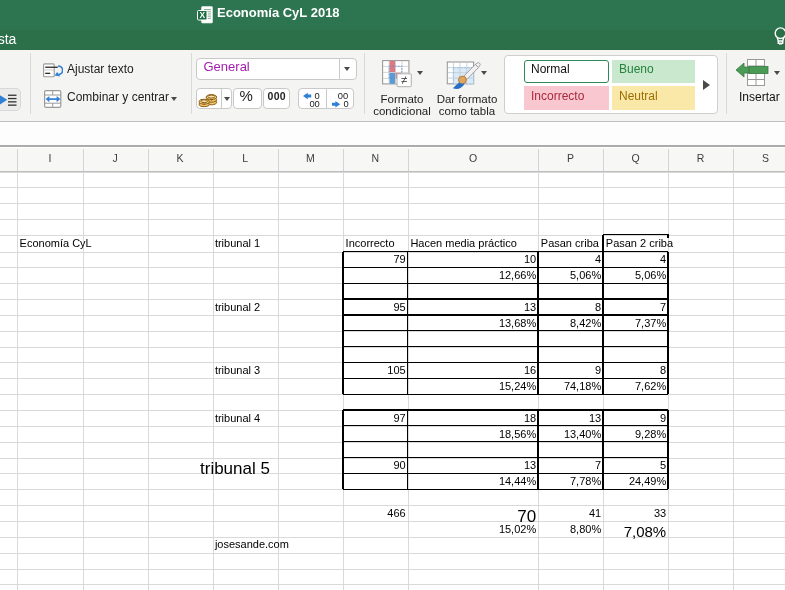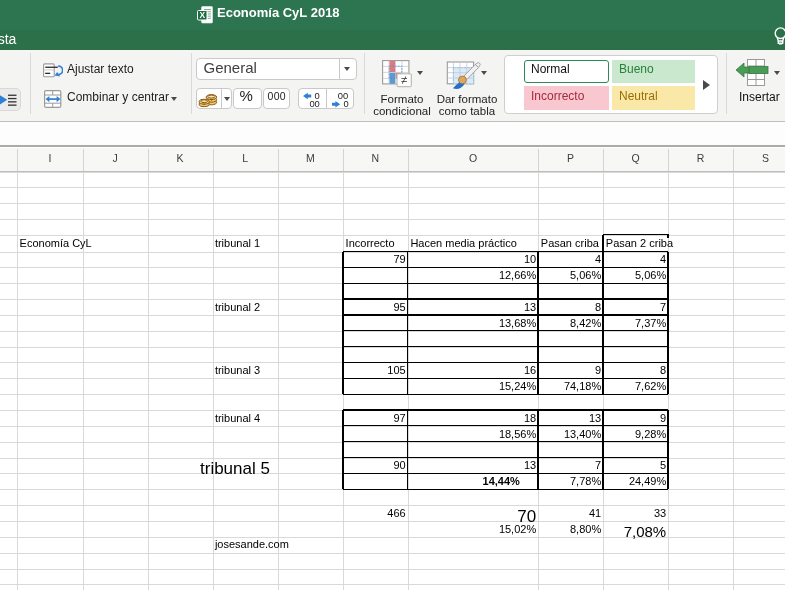--- a/index.html
+++ b/index.html
@@ -55,21 +55,21 @@
 <rect x="0.6" y="0.6" width="16.2" height="16.8" rx="1.5" fill="#fff" stroke="#9a9a9a" stroke-width="1.2"></rect>
 <path d="M1 5 L17 5 M1 13.2 L17 13.2" stroke="#9a9a9a" stroke-width="1"></path>
 <path d="M8.7 1 L8.7 5 M8.7 13.2 L8.7 17" stroke="#9a9a9a" stroke-width="1"></path>
 <path d="M4.2 9.1 L13.8 9.1" stroke="#2f7fd6" stroke-width="1.7"></path>
 <path d="M5.4 5.9 L1.6 9.1 L5.4 12.3 Z" fill="#2f7fd6"></path>
 <path d="M12.6 5.9 L16.4 9.1 L12.6 12.3 Z" fill="#2f7fd6"></path>
 </svg>
 <div class="t" style="left:67.0px;top:90.9px;font-size:12px;color:#1d1d1f;font-weight:normal;letter-spacing:0">Combinar y centrar</div>
 <div class="car" style="left:170.5px;top:97px"></div>
 <div class="btn" style="left:196.3px;top:58px;width:160.7px;height:22.4px"></div>
-<div class="t" style="left:203.5px;top:60.1px;font-size:15px;color:#404040;font-weight:normal;letter-spacing:0">General</div>
+<div class="t" style="left:203.5px;top:60.1px;font-size:13px;color:#a21caf;font-weight:normal;letter-spacing:0">General</div>
 <div class="a" style="left:339.4px;top:58.5px;width:1px;height:21.4px;background:#c9c9c9"></div>
 <div class="car" style="left:344px;top:66.5px"></div>
 <div class="btn" style="left:196.3px;top:88px;width:35.7px;height:21.2px"></div>
 <div class="a" style="left:220.8px;top:88.5px;width:1px;height:20.2px;background:#c9c9c9"></div>
 <svg class="a" style="left:198px;top:89.8px" width="21" height="18" viewBox="0 0 21 18">
 <g stroke="#8a5a16" stroke-width="1">
 <ellipse cx="13.4" cy="12.3" rx="5.3" ry="2.5" fill="#eec96a"></ellipse>
 <ellipse cx="13.4" cy="9.7" rx="5.3" ry="2.5" fill="#eec96a"></ellipse>
 <ellipse cx="13.4" cy="7.1" rx="5.3" ry="2.5" fill="#f2d488"></ellipse>
 <ellipse cx="13.4" cy="6.6" rx="3.6" ry="1.5" fill="#f7e3a8"></ellipse>
@@ -77,21 +77,21 @@
 <ellipse cx="6.2" cy="11.7" rx="5.1" ry="2.4" fill="#f2d488"></ellipse>
 <ellipse cx="6.2" cy="11.2" rx="3.4" ry="1.4" fill="#f7e3a8"></ellipse>
 </g>
 <circle cx="13.4" cy="9.9" r="0.7" fill="#a23b1c"></circle>
 <circle cx="6.2" cy="14.3" r="0.7" fill="#a23b1c"></circle>
 </svg>
 <div class="car" style="left:223.5px;top:96.5px"></div>
 <div class="btn" style="left:233.3px;top:88px;width:28.3px;height:21.2px"></div>
 <div class="t" style="left:239.5px;top:87.8px;font-size:15px;color:#222;font-weight:normal;letter-spacing:0">%</div>
 <div class="btn" style="left:262.8px;top:88px;width:27.1px;height:21.2px"></div>
-<div class="t" style="left:267.5px;top:91.0px;font-size:10.5px;color:#222;font-weight:400;letter-spacing:0.3px">000</div>
+<div class="t" style="left:267.5px;top:91.0px;font-size:10.5px;color:#222;font-weight:700;letter-spacing:0.3px">000</div>
 <div class="btn" style="left:297.7px;top:88px;width:56.5px;height:21.2px"></div>
 <div class="a" style="left:325.7px;top:88.5px;width:1px;height:20.2px;background:#c9c9c9"></div>
 <svg class="a" style="left:296.8px;top:88.3px" width="29" height="22" viewBox="0 0 29 22">
 <path d="M6 8 L10.8 4.7 L10.8 6.5 L14.2 6.5 L14.2 9.5 L10.8 9.5 L10.8 11.3 Z" fill="#2f7fd6"></path>
 <text x="17.6" y="11.2" font-size="9.4" font-family="Liberation Sans" fill="#222">0</text>
 <text x="12.4" y="19.4" font-size="9.4" font-family="Liberation Sans" fill="#222">00</text>
 </svg>
 <svg class="a" style="left:325.8px;top:88.3px" width="29" height="22" viewBox="0 0 29 22">
 <text x="11.8" y="11.2" font-size="9.4" font-family="Liberation Sans" fill="#222">00</text>
 <path d="M14.2 16.2 L9.4 12.9 L9.4 14.7 L6 14.7 L6 17.7 L9.4 17.7 L9.4 19.5 Z" fill="#2f7fd6"></path>
@@ -268,21 +268,21 @@
 <div class="t" style="left:531.2px;top:412.6px;width:70px;text-align:right;font-size:11px;color:#000;font-weight:normal">13</div>
 <div class="t" style="left:596.2px;top:412.6px;width:70px;text-align:right;font-size:11px;color:#000;font-weight:normal">9</div>
 <div class="t" style="left:466.2px;top:428.5px;width:70px;text-align:right;font-size:11px;color:#000;font-weight:normal">18,56%</div>
 <div class="t" style="left:531.2px;top:428.5px;width:70px;text-align:right;font-size:11px;color:#000;font-weight:normal">13,40%</div>
 <div class="t" style="left:596.2px;top:428.5px;width:70px;text-align:right;font-size:11px;color:#000;font-weight:normal">9,28%</div>
 <div class="t" style="left:200px;top:460.2px;font-size:17px;color:#000;font-weight:normal;letter-spacing:0">tribunal 5</div>
 <div class="t" style="left:335.7px;top:460.2px;width:70px;text-align:right;font-size:11px;color:#000;font-weight:normal">90</div>
 <div class="t" style="left:466.2px;top:460.2px;width:70px;text-align:right;font-size:11px;color:#000;font-weight:normal">13</div>
 <div class="t" style="left:531.2px;top:460.2px;width:70px;text-align:right;font-size:11px;color:#000;font-weight:normal">7</div>
 <div class="t" style="left:596.2px;top:460.2px;width:70px;text-align:right;font-size:11px;color:#000;font-weight:normal">5</div>
-<div class="t" style="left:466.2px;top:476.0px;width:70px;text-align:center;font-size:11px;color:#000;font-weight:bold">14,44%</div>
+<div class="t" style="left:466.2px;top:476.0px;width:70px;text-align:right;font-size:11px;color:#000;font-weight:normal">14,44%</div>
 <div class="t" style="left:531.2px;top:476.0px;width:70px;text-align:right;font-size:11px;color:#000;font-weight:normal">7,78%</div>
 <div class="t" style="left:596.2px;top:476.0px;width:70px;text-align:right;font-size:11px;color:#000;font-weight:normal">24,49%</div>
 <div class="t" style="left:335.7px;top:507.7px;width:70px;text-align:right;font-size:11px;color:#000;font-weight:normal">466</div>
 <div class="t" style="left:466.2px;top:507.7px;width:70px;text-align:right;font-size:17px;color:#000;font-weight:normal">70</div>
 <div class="t" style="left:531.2px;top:507.7px;width:70px;text-align:right;font-size:11px;color:#000;font-weight:normal">41</div>
 <div class="t" style="left:596.2px;top:507.7px;width:70px;text-align:right;font-size:11px;color:#000;font-weight:normal">33</div>
 <div class="t" style="left:466.2px;top:523.6px;width:70px;text-align:right;font-size:11px;color:#000;font-weight:normal">15,02%</div>
 <div class="t" style="left:531.2px;top:523.6px;width:70px;text-align:right;font-size:11px;color:#000;font-weight:normal">8,80%</div>
 <div class="t" style="left:596.2px;top:523.6px;width:70px;text-align:right;font-size:15px;color:#000;font-weight:normal">7,08%</div>
 <div class="t" style="left:214.9px;top:539.4px;font-size:11px;color:#000;font-weight:normal;letter-spacing:0">josesande.com</div>

